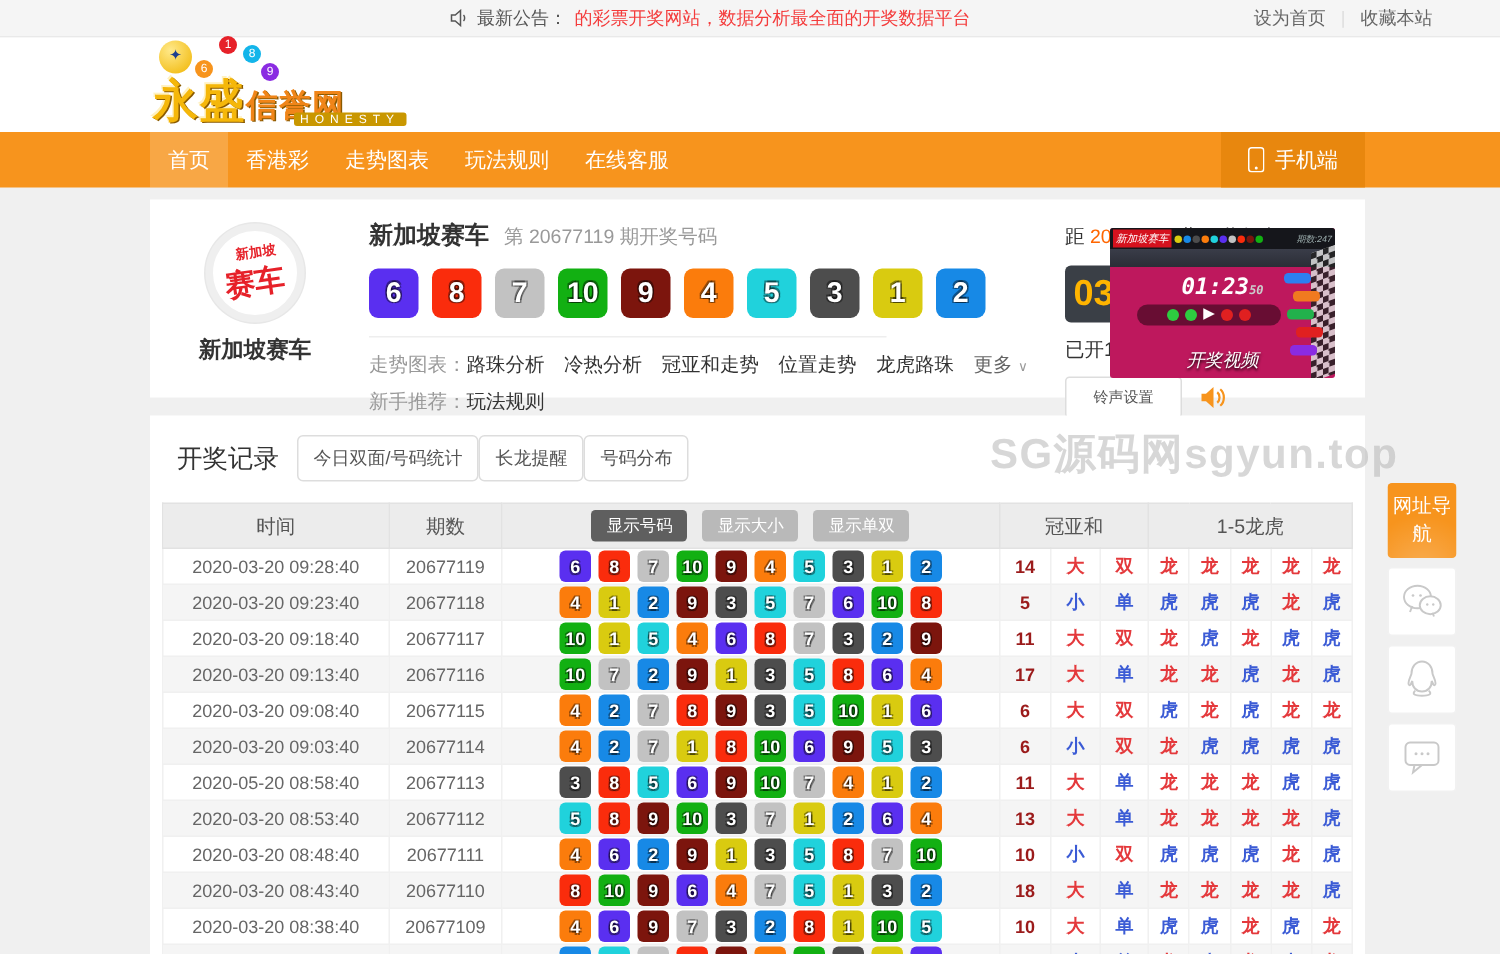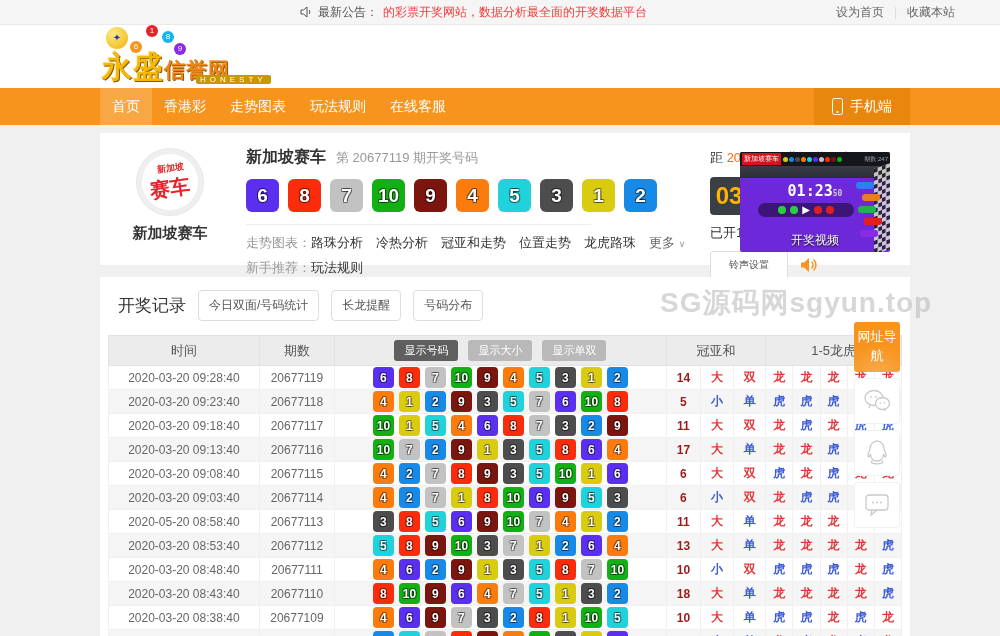--- a/index.html
+++ b/index.html
@@ -74,22 +74,22 @@
   .cd-boxes { display:flex; align-items:center; gap:6px; margin-top:10px; }
   .cd-box { width:38px; height:38px; background:#3a3f46; border-radius:4px; color:#ffb400;
     font-size:24px; font-weight:bold; display:flex; align-items:center; justify-content:center; }
   .cd-unit { color:#666; margin-right:6px; }
   .cd-progress { margin-top:9px; }
   .bell-row { margin-top:9px; display:flex; align-items:center; gap:12px; }
   .bell-btn { border:1px solid #ddd; border-radius:3px; background:#fff; color:#555;
     font-size:10px; padding:6px 18px; cursor:pointer; }
 
   
-  .video { position:absolute; right:20px; top:19px; width:150px; height:100px; background:#6d28d9;
-    border-radius:2px; overflow:hidden; cursor:pointer; }
+  .video { position:absolute; right:20px; top:19px; width:150px; height:100px; background:#be185d;
+    border-radius:2px; overflow:hidden; cursor:pointer;font-style:italic; }
   .v-top { height:14px; background:#15161b; display:flex; align-items:center; gap:2px; padding:0 2px; }
   .v-banner { background:#d5121e; color:#fff; font-size:7px; padding:1px 2px; white-space:nowrap; }
   .v-dots { display:flex; gap:1px; }
   .v-dot { width:5px; height:5px; border-radius:50%; }
   .v-meta { color:#9aa; font-size:6px; margin-left:auto; }
   .v-city { height:12px; background:linear-gradient(#3a3d49,#2b2d36); }
   .v-timer { text-align:center; color:#fff; font-size:15px; font-weight:bold; margin-top:4px;
     font-family:"DejaVu Sans Mono","Liberation Mono",monospace; }
   .v-timer small { font-size:8px; color:#ccc; }
   .v-lights { display:flex; align-items:center; justify-content:center; gap:4px; margin-top:3px;
@@ -126,21 +126,21 @@
   .disp-btn { display:inline-block; padding:3px 10px; border-radius:3px; color:#fff;
     background:#b9b9b9; font-size:11px; margin:0 5px; cursor:pointer; }
   .disp-btn.active { background:#5f5f5f; }
   .cell-balls { display:flex; justify-content:center; gap:5px; }
   .ball-sm { width:21px; height:21px; font-size:12px; border-radius:4px; }
   .t-sum { font-weight:bold; }
   .t-red { font-weight:bold; }
   .t-blue { font-weight:bold; }
 
   
-  .sidewidgets { position:absolute; left:854px; top:322px; width:48px; z-index:10; }
+  .sidewidgets { position:absolute; left:925px; top:322px; width:48px; z-index:10; }
   .navbox { background:#f7941d; color:#fff; border-radius:3px; text-align:center;
     font-size:13px; line-height:1.45; padding:6px 0; width:46px; cursor:pointer;
     background-image:radial-gradient(circle at 50% 120%, rgba(255,255,255,.25), transparent 60%); }
   .sideicon { width:46px; height:46px; background:#fff; border:1px solid #f1f1f1; border-radius:3px;
     margin-top:6px; display:flex; align-items:center; justify-content:center; cursor:pointer; }
 
   svg { display:block; }
 </style>
 </head>
 <body>
@@ -285,21 +285,21 @@
     <div class="v-car" style="top:54px;background:#22b14c;right:14px;" data-interactable="false"></div>
     <div class="v-car" style="top:66px;background:#e02020;right:8px;" data-interactable="false"></div>
     <div class="v-car" style="top:78px;background:#8a2be2;right:12px;" data-interactable="false"></div>
     <div class="v-label" data-interactable="false">开奖视频</div>
   </div>
 </div>
 
 <div class="card card2" data-interactable="false">
   <div class="rec-header">
     <span class="rec-title" data-interactable="false">开奖记录</span>
-    <span id="records-buttons" style="display:flex;gap:12px;">
+    <span id="records-buttons" style="display:flex;">
         <button class="rec-btn" data-interactable="true">今日双面/号码统计</button>
         <button class="rec-btn" data-interactable="true">长龙提醒</button>
         <button class="rec-btn" data-interactable="true">号码分布</button>
       </span>
   </div>
 
   <table class="rec" data-interactable="false">
     <colgroup>
       <col style="width:150px">
         <col style="width:75px">

